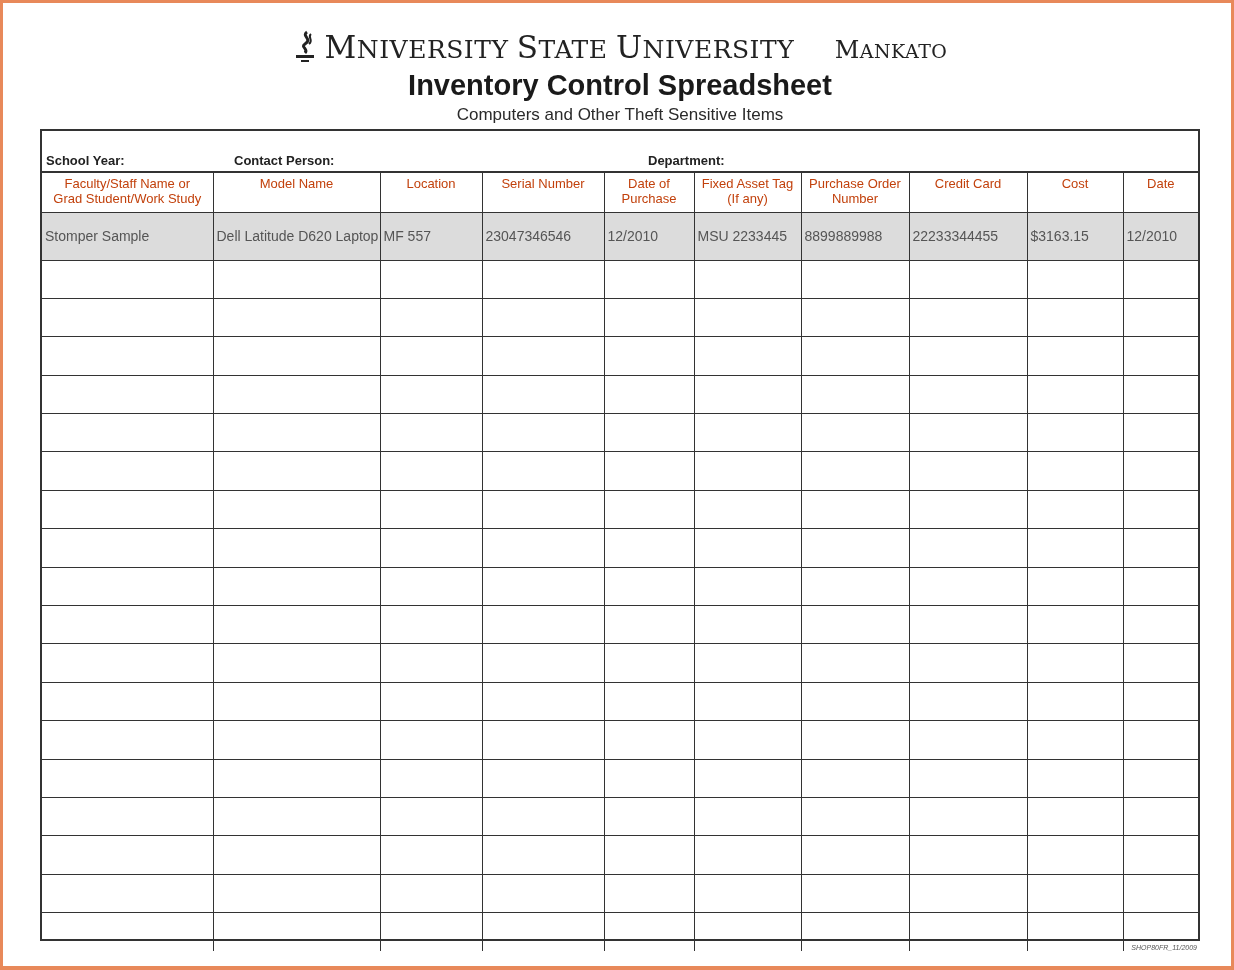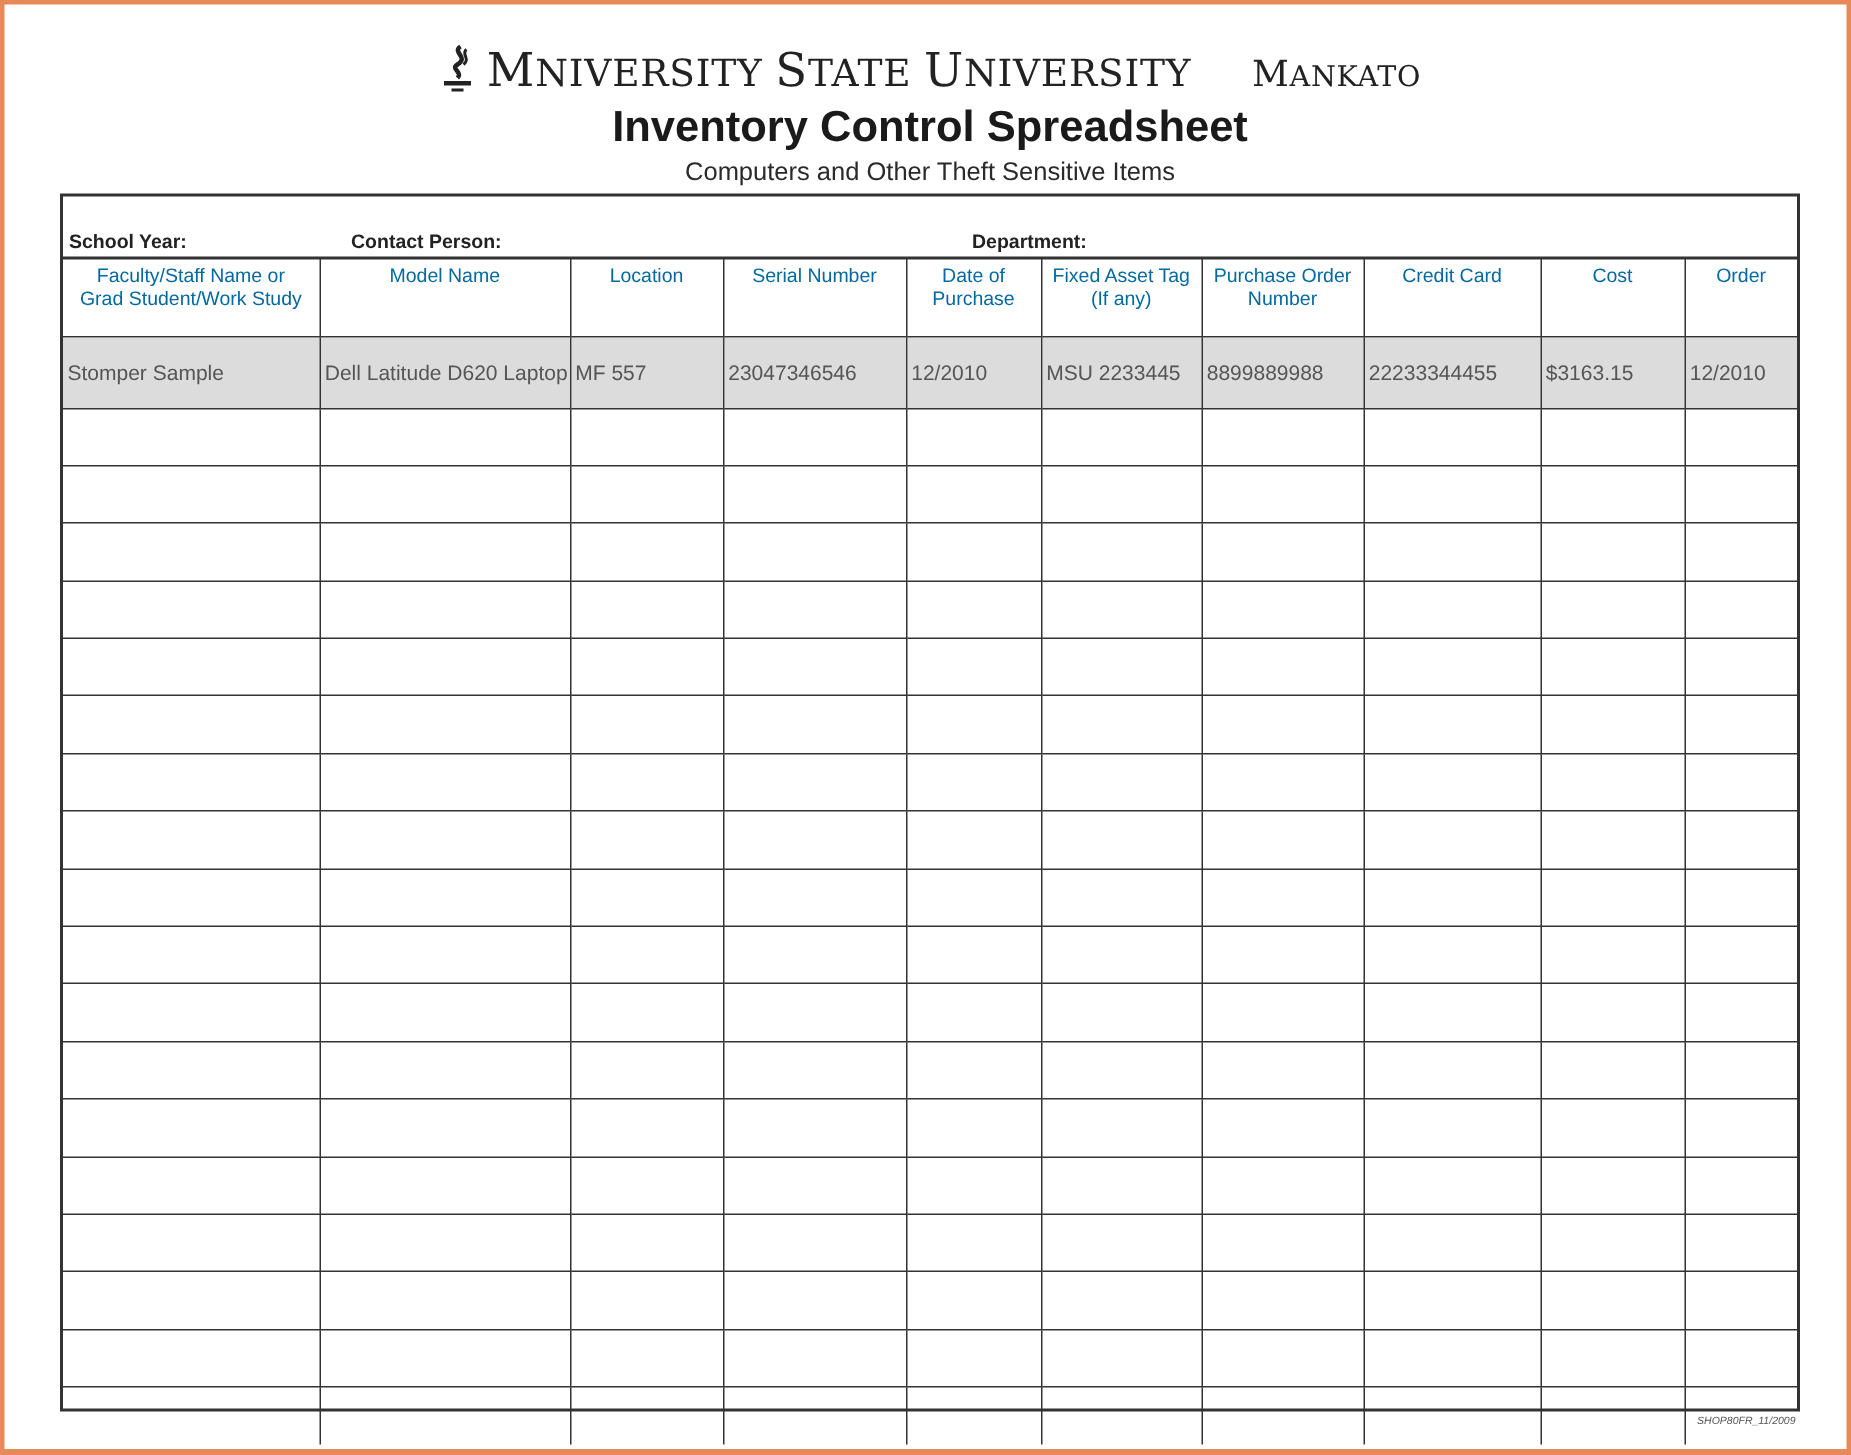--- a/index.html
+++ b/index.html
@@ -38,21 +38,21 @@
   }
   .meta span { position:absolute; top:22px; }
   table {
     position:absolute; left:0; top:41px; border-collapse:collapse; table-layout:fixed;
     width:1156px;
   }
   th, td {
     border:1.6px solid #333; padding:0; box-sizing:border-box;
     font-family:"Liberation Sans", sans-serif;
   }
-  th { height:52px; font-weight:normal; font-size:13px; vertical-align:top; padding-top:4px; line-height:15px; color:#0369a1;margin-left:28px; }
+  th { height:40px; font-weight:normal; font-size:13px; vertical-align:top; padding-top:4px; line-height:15px; color:#c2410c;margin-left:28px; }
   td { height:38.4px; font-size:14px; color:#555; padding-left:3px; white-space:nowrap; overflow:hidden; }
   tr.sample td { background:#dcdcdc; height:48px; }
   table tr:first-child th { border-top:none; }
   table tr th:first-child, table tr td:first-child { border-left:none; }
   table tr th:last-child, table tr td:last-child { border-right:none; }
   table tr:last-child td { border-bottom:none; }
   .formid {
     position:absolute; right:34px; top:941px; font-size:7px; font-style:italic; color:#555;
     font-family:"Liberation Sans", sans-serif;
   }
@@ -126,21 +126,21 @@
             </th>
             <th>
               <div>Credit Card</div>
               <div></div>
             </th>
             <th>
               <div>Cost</div>
               <div></div>
             </th>
             <th>
-              <div>Order</div>
+              <div>Date</div>
               <div></div>
             </th>
           </tr>
         </thead>
       <tbody id="body-rows">
           <tr class="sample">
             <td>Stomper Sample</td>
             <td>Dell Latitude D620 Laptop</td>
             <td>MF 557</td>
             <td>23047346546</td>

